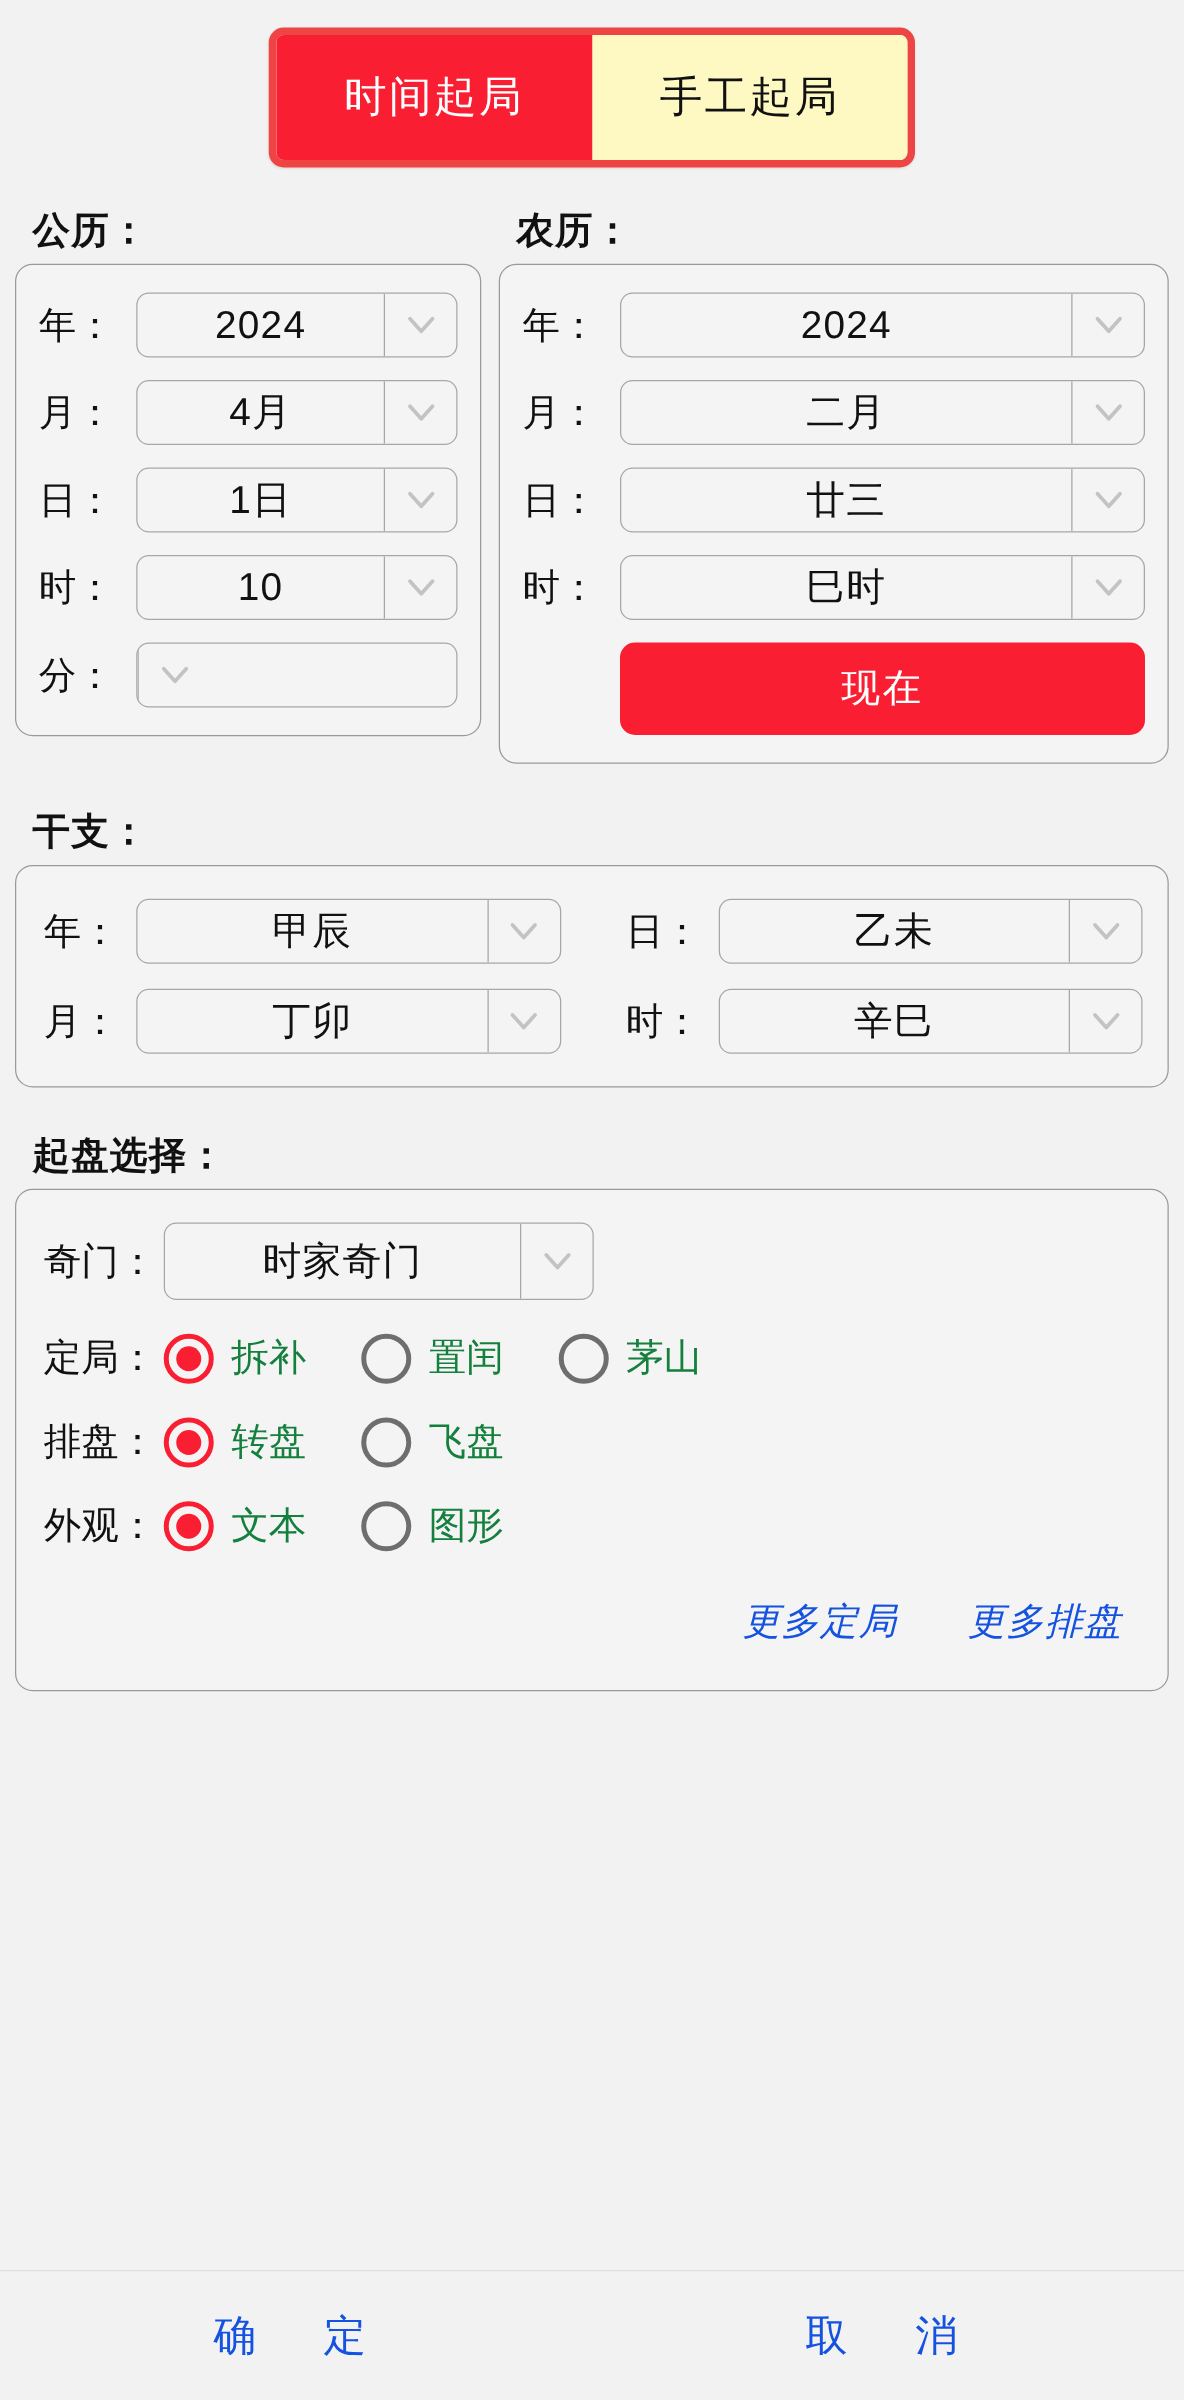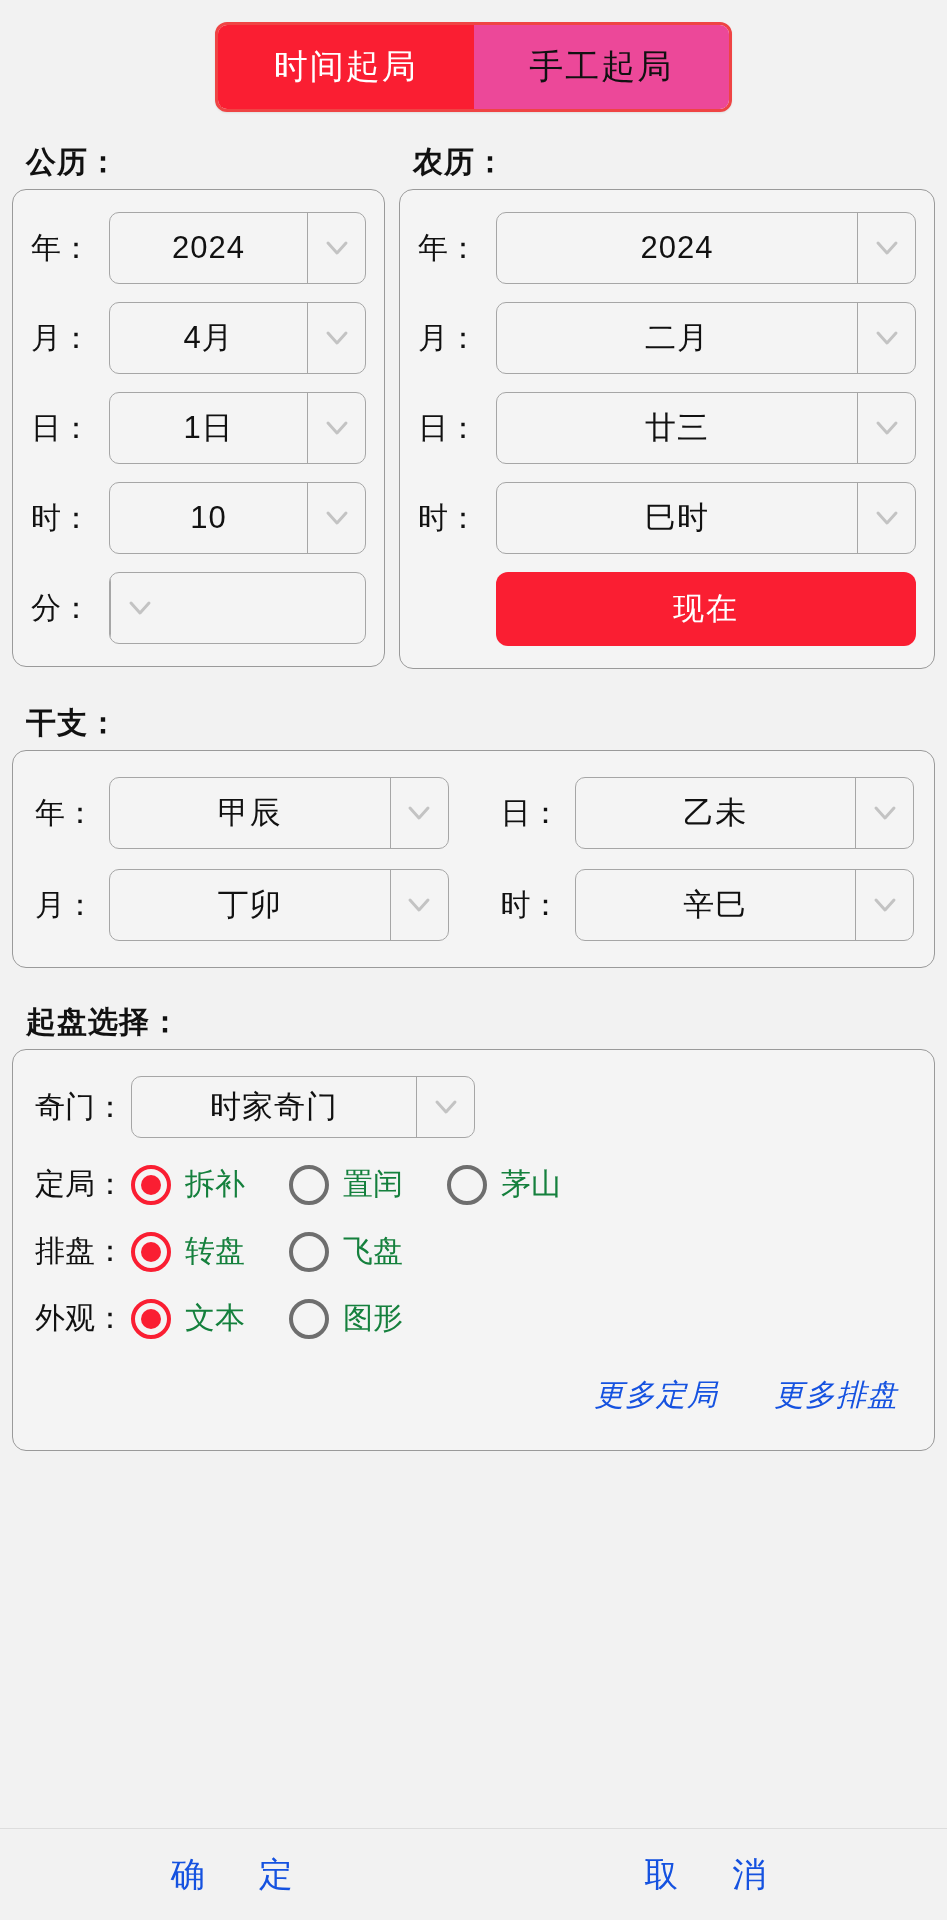--- a/index.html
+++ b/index.html
@@ -7,35 +7,35 @@
     width: 947px; height: 1920px;
     background: #F2F2F2;
     font-family: "Liberation Sans", "DejaVu Sans", sans-serif;
     -webkit-font-smoothing: antialiased;
   }
   body { position: relative; overflow: hidden; }
 
   
   .tabbar {
     margin: 22px auto 0;
-    width: 517px; height: 90px;
-    display: flex;
-    border: 3px solid #ef4444;
+    width: 517px; height: 112px;
+    display: flex;
+    border: 6px solid #ef4444;
     border-radius: 12px;
     overflow: hidden;
     background: #F7F7F7;
     box-shadow: 0 1px 2px rgba(0,0,0,0.08);
   }
   .tab {
     flex: 1;
     display: flex; align-items: center; justify-content: center;
     font-size: 34px; color: #111;
     letter-spacing: 2px;
     cursor: pointer;
-    background: #ec4899;
+    background: #fef9c3;
   }
   .tab.active {
     background: #FA1E32;
     color: #FFFFFF;
   }
 
   
   .seclabel {
     font-size: 30px;
     font-weight: bold;
@@ -74,21 +74,21 @@
   .flabel {
     font-size: 30px;
     color: #111;
     width: 78px;
     flex: 0 0 78px;
     white-space: nowrap;
   }
   .selwrap {
     flex: 1;
     min-width: 0;
-    height: 72px;
+    height: 52px;
     display: flex;
     border: 1.5px solid #A6A6A6;
     border-radius: 10px;
     background: #F4F4F4;
     overflow: hidden;
     cursor: pointer;
   }
   .selval {
     flex: 1;
     min-width: 0;
@@ -190,21 +190,21 @@
     color: #1552E0;
     text-decoration: none;
     letter-spacing: 1px;
     cursor: pointer;
   }
 
   
   .bottombar {
     position: absolute;
     left: 0; right: 0; bottom: 0;
-    height: 92px;
+    height: 104px;
     background: #F2F2F2;
     border-top: 1px solid #DDDDDD;
     display: flex;
   }
   .bbtn {
     flex: 1;
     display: flex; align-items: center; justify-content: center;
     font-size: 34px;
     color: #1552E0;
     letter-spacing: 10px;

